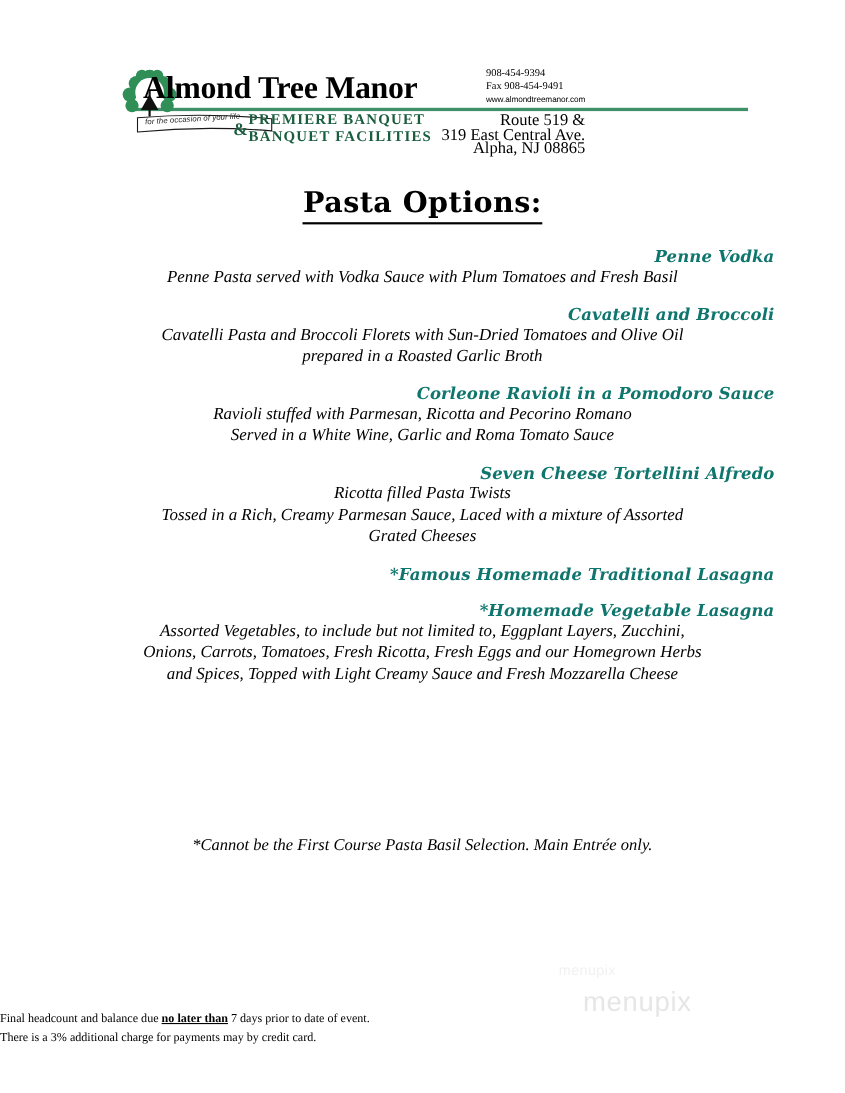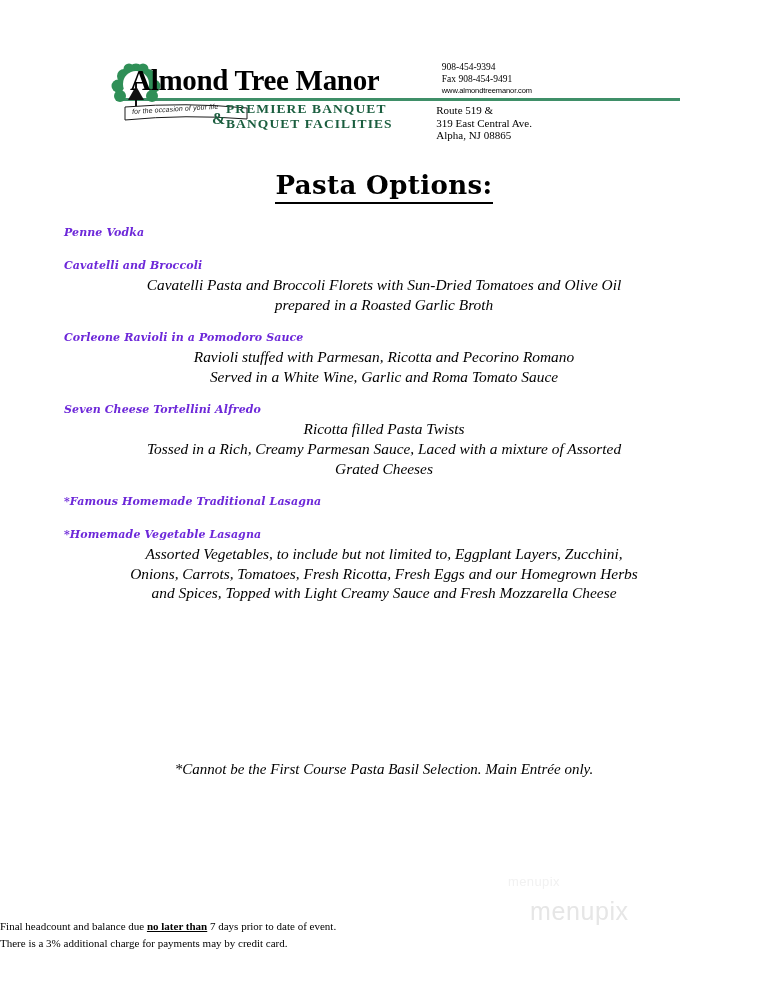--- a/index.html
+++ b/index.html
@@ -128,23 +128,23 @@
   .contact-top .web {
     font-family: "Liberation Sans", sans-serif;
     font-size: 7.5px;
     letter-spacing: -0.1px;
   }
 
   .contact-bottom {
     position: absolute;
     right: 88px;
     top: 48px;
-    text-align: left;
-    font-family: "Liberation Serif", serif;
-    font-size: 11px;
+    text-align: right;
+    font-family: "Liberation Serif", serif;
+    font-size: 15px;
     line-height: 12.5px;
     color: #000000;
     white-space: nowrap;
   }
 
   
   .page-title {
     position: absolute;
     top: 170px;
     left: 0;
@@ -167,28 +167,28 @@
     top: 224px;
     left: 64px;
     width: 640px;
   }
 
   .menu-item {
     margin-bottom: 15px;
   }
 
   .item-name {
-    text-align: left;
+    text-align: right;
     font-family: "DejaVu Serif", serif;
-    font-size: 11px;
+    font-size: 15px;
     font-weight: bold;
     font-style: italic;
     letter-spacing: 0.1px;
     line-height: 18px;
-    color: #6d28d9;
+    color: #0f766e;
   }
 
   .item-desc {
     text-align: center;
     font-family: "Liberation Serif", serif;
     font-size: 15.4px;
     font-style: italic;
     line-height: 19.6px;
     color: #000000;
     white-space: pre-line;
@@ -310,20 +310,21 @@
   </div>
 
   <div class="page-title">
     <span>Pasta Options:</span>
   </div>
 
   <div class="menu">
 
     <div class="menu-item">
       <div class="item-name">Penne Vodka</div>
+      <div class="item-desc">Penne Pasta served with Vodka Sauce with Plum Tomatoes and Fresh Basil</div>
     </div>
 
     <div class="menu-item">
       <div class="item-name">Cavatelli and Broccoli</div>
       <div class="item-desc">Cavatelli Pasta and Broccoli Florets with Sun-Dried Tomatoes and Olive Oil
 prepared in a Roasted Garlic Broth</div>
     </div>
 
     <div class="menu-item">
       <div class="item-name">Corleone Ravioli in a Pomodoro Sauce</div>

